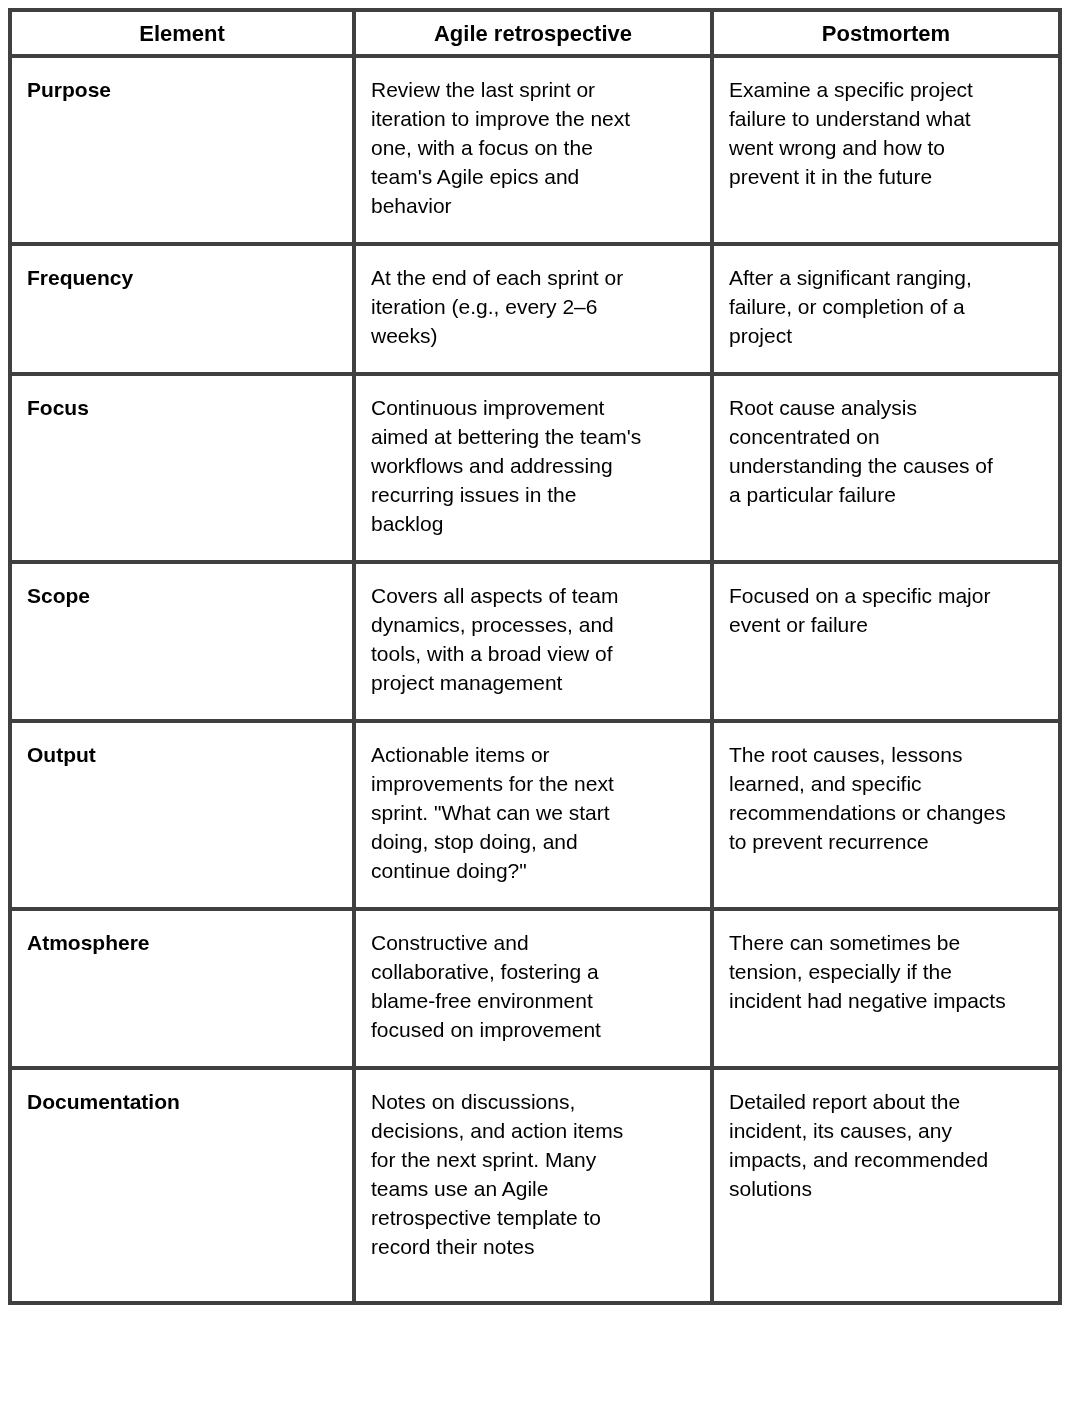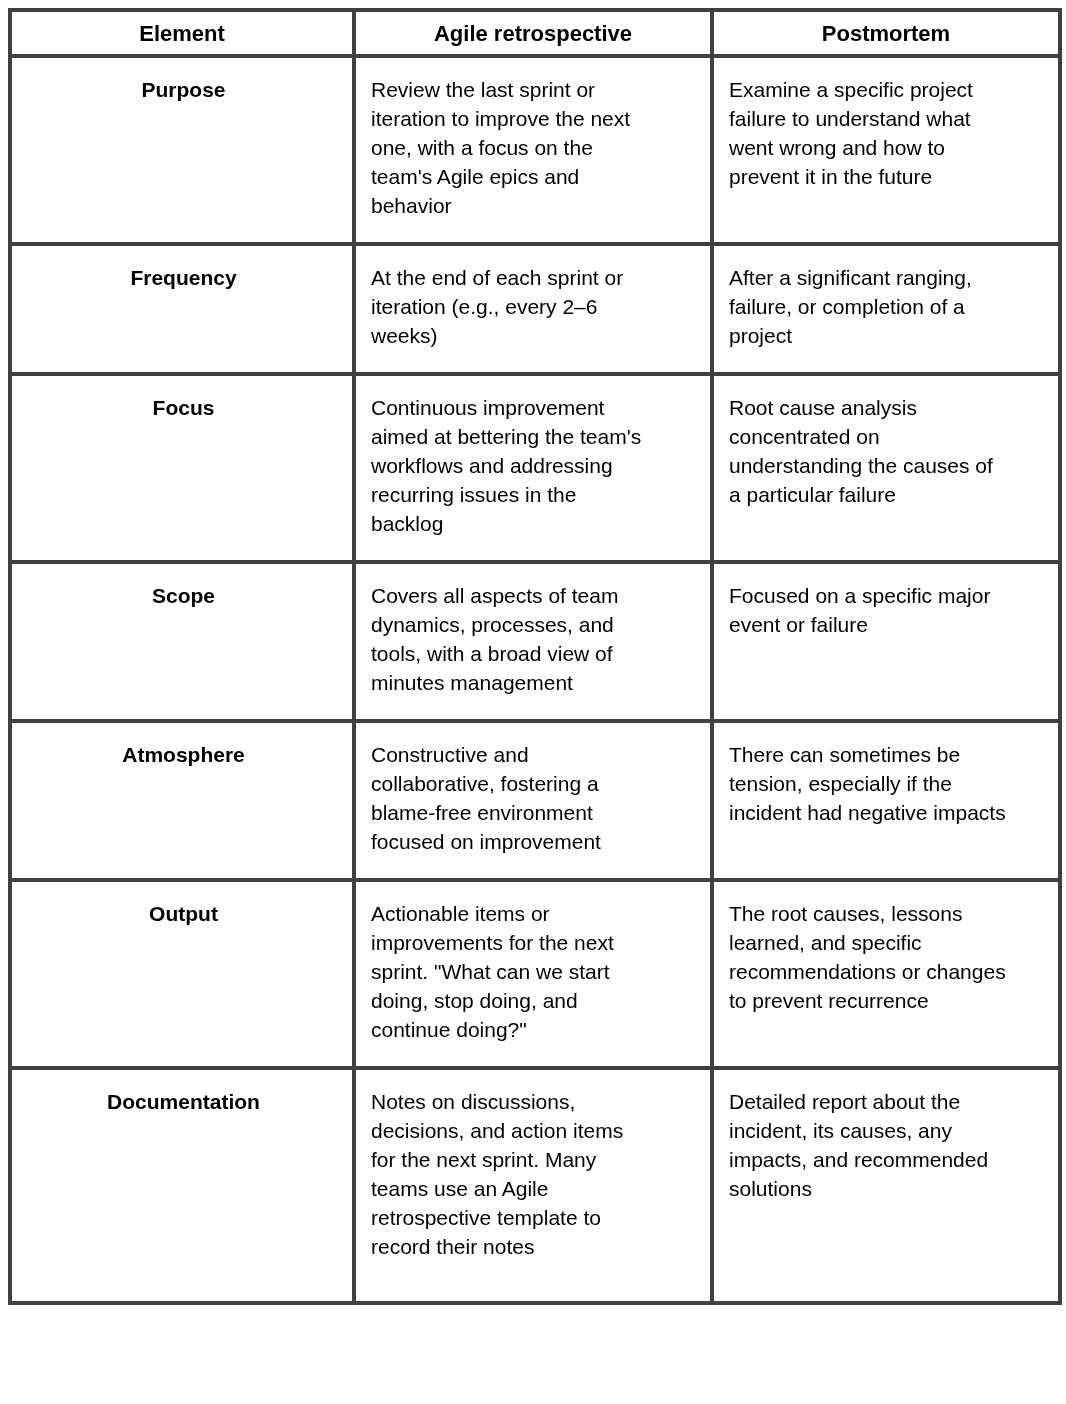--- a/index.html
+++ b/index.html
@@ -39,21 +39,20 @@
     vertical-align: middle;
     height: 46px;
     padding: 6px 8px;
     font-size: 22px;
   }
   table.cmp td {
     padding: 17px 12px 22px 15px;
   }
   td.rowhead {
     font-weight: bold;
-    text-align: center;
   }
   td.body-cell {
     white-space: pre-line;
   }
   
   tr.row-documentation td { padding-bottom: 40px; }
 </style>
 </head>
 <body>
 
@@ -103,45 +102,45 @@
         <td class="body-cell">Root cause analysis
 concentrated on
 understanding the causes of
 a particular failure</td>
       </tr>
       <tr>
         <td class="rowhead">Scope</td>
         <td class="body-cell">Covers all aspects of team
 dynamics, processes, and
 tools, with a broad view of
-minutes management</td>
+project management</td>
         <td class="body-cell">Focused on a specific major
 event or failure</td>
-      </tr>
-      <tr>
-        <td class="rowhead">Atmosphere</td>
-        <td class="body-cell">Constructive and
-collaborative, fostering a
-blame-free environment
-focused on improvement</td>
-        <td class="body-cell">There can sometimes be
-tension, especially if the
-incident had negative impacts</td>
       </tr>
       <tr>
         <td class="rowhead">Output</td>
         <td class="body-cell">Actionable items or
 improvements for the next
 sprint. "What can we start
 doing, stop doing, and
 continue doing?"</td>
         <td class="body-cell">The root causes, lessons
 learned, and specific
 recommendations or changes
 to prevent recurrence</td>
+      </tr>
+      <tr>
+        <td class="rowhead">Atmosphere</td>
+        <td class="body-cell">Constructive and
+collaborative, fostering a
+blame-free environment
+focused on improvement</td>
+        <td class="body-cell">There can sometimes be
+tension, especially if the
+incident had negative impacts</td>
       </tr>
       <tr class="row-documentation">
         <td class="rowhead">Documentation</td>
         <td class="body-cell">Notes on discussions,
 decisions, and action items
 for the next sprint. Many
 teams use an Agile
 retrospective template to
 record their notes</td>
         <td class="body-cell">Detailed report about the

